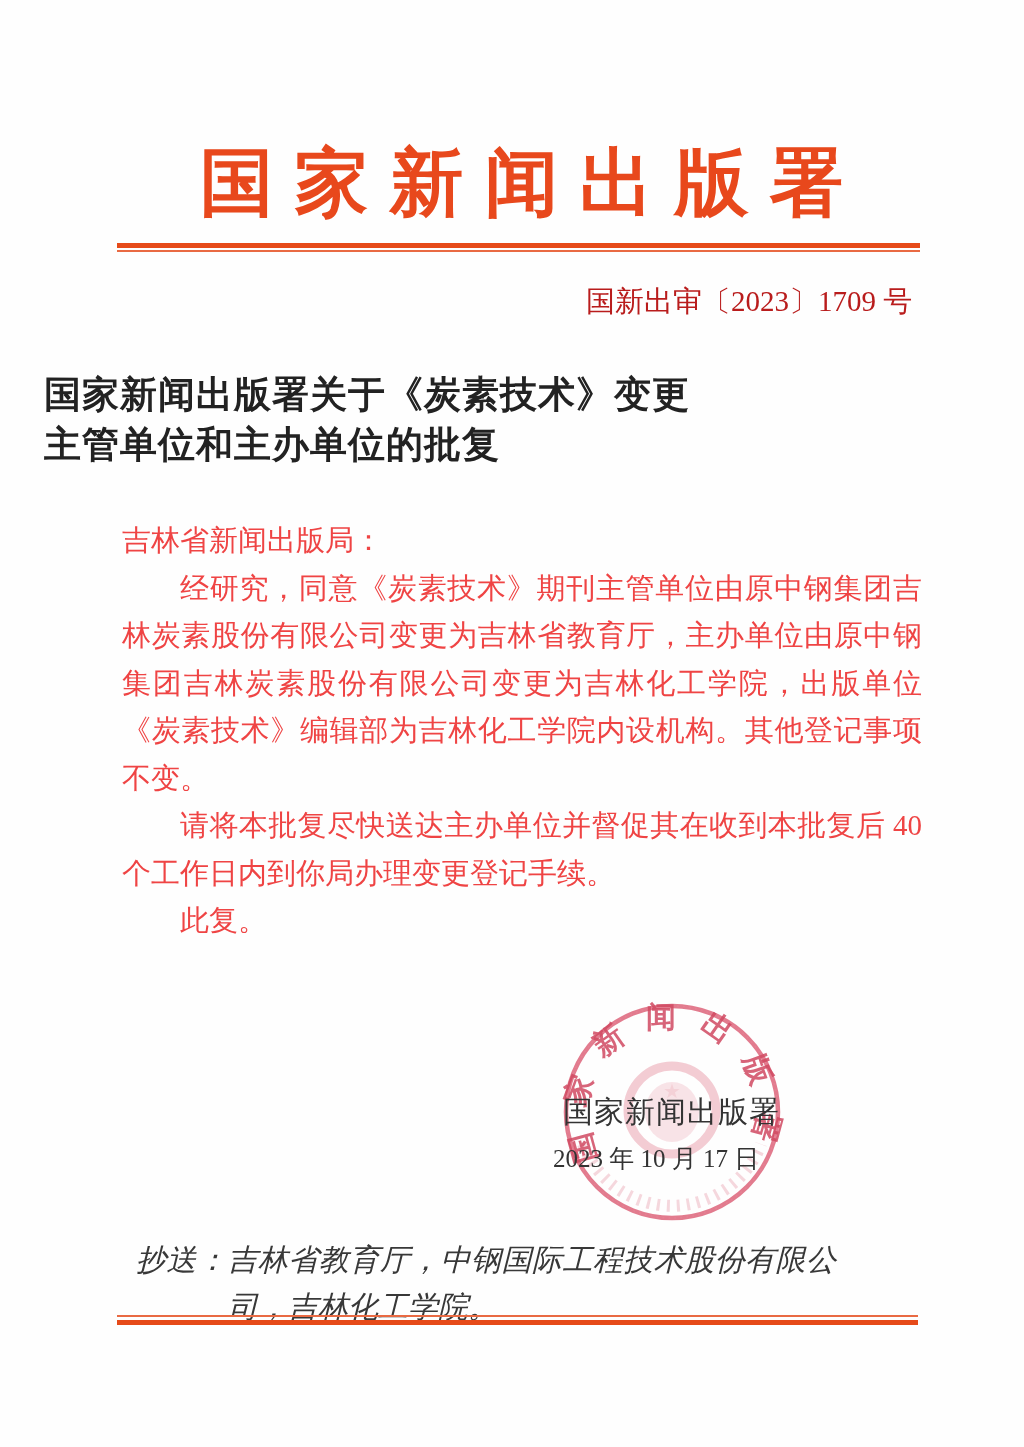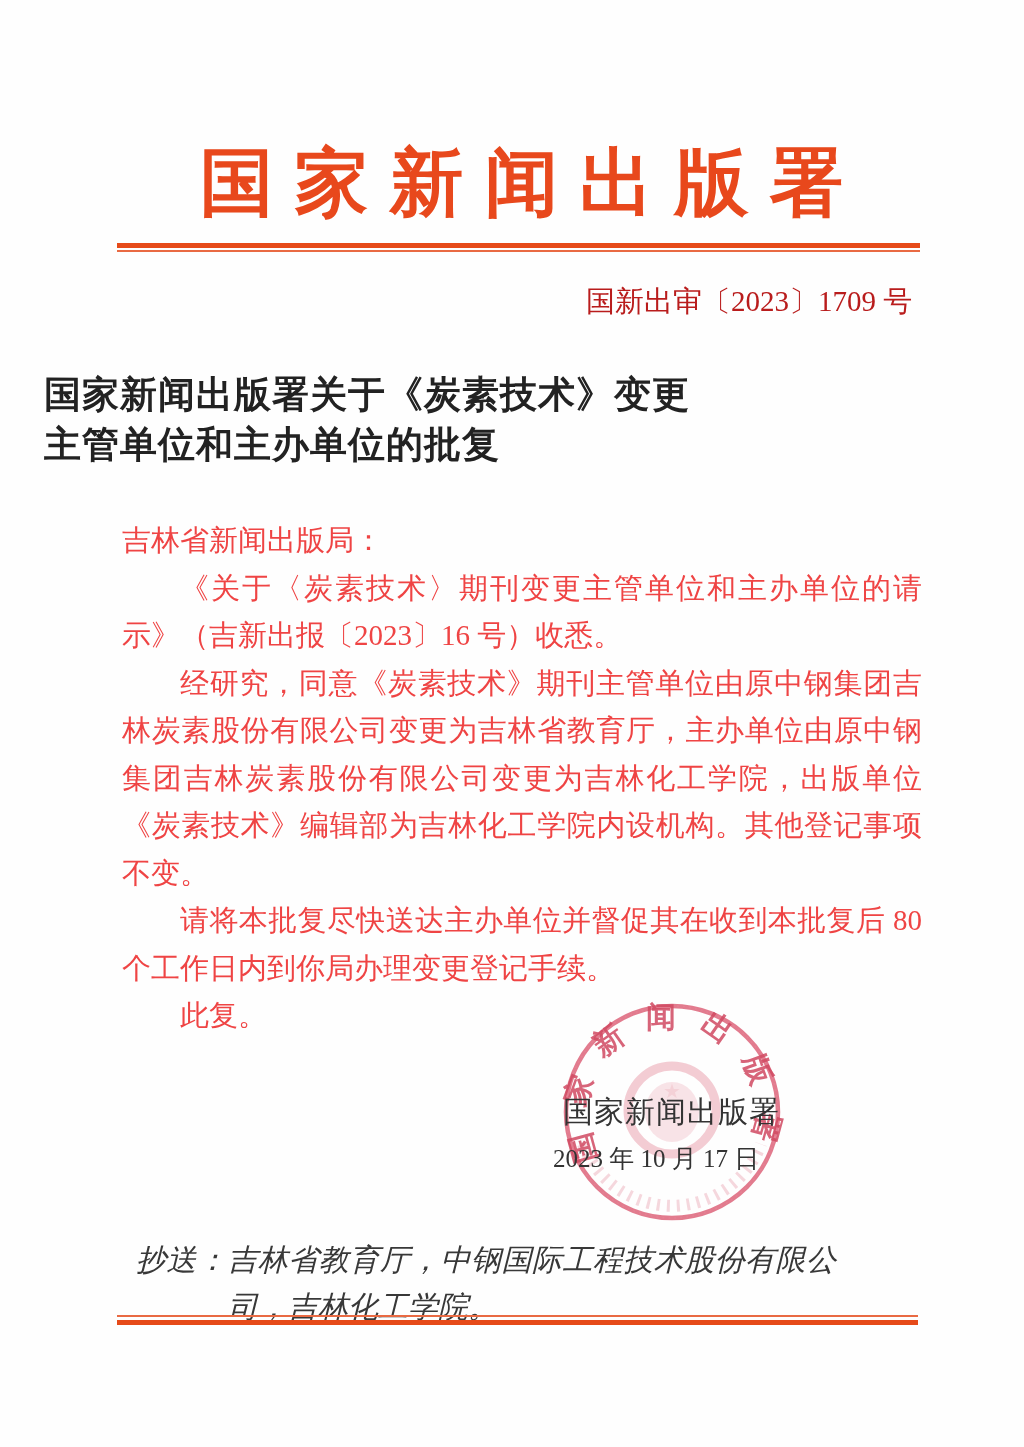--- a/index.html
+++ b/index.html
@@ -99,23 +99,22 @@
 
   <div class="doc-number">国新出审〔2023〕1709 号</div>
 
   <div class="doc-title">
     <div>国家新闻出版署关于《炭素技术》变更</div>
     <div>主管单位和主办单位的批复</div>
   </div>
 
   <div class="body-text">
     <p>吉林省新闻出版局：</p>
-    <p class="para">《关于〈炭素技术〉期刊变更主管单位和主办单位的请示》（吉新出报〔2023〕16 号）收悉。</p>
     <p class="para">经研究，同意《炭素技术》期刊主管单位由原中钢集团吉林炭素股份有限公司变更为吉林省教育厅，主办单位由原中钢集团吉林炭素股份有限公司变更为吉林化工学院，出版单位《炭素技术》编辑部为吉林化工学院内设机构。其他登记事项不变。</p>
-    <p class="para">请将本批复尽快送达主办单位并督促其在收到本批复后 80 个工作日内到你局办理变更登记手续。</p>
+    <p class="para">请将本批复尽快送达主办单位并督促其在收到本批复后 40 个工作日内到你局办理变更登记手续。</p>
     <p class="para">此复。</p>
   </div>
 
   <svg class="seal" viewBox="0 0 240 240">
 
     <circle cx="120" cy="120" r="106" fill="none" stroke="#d84f68" stroke-width="4.5" opacity="0.75"></circle>
     <circle cx="120" cy="120" r="106" fill="none" stroke="#e98a9b" stroke-width="1.5" opacity="0.45" stroke-dasharray="2 4"></circle>
 
     <g opacity="0.28">
       <circle cx="120" cy="118" r="44" fill="none" stroke="#d84f68" stroke-width="9"></circle>

